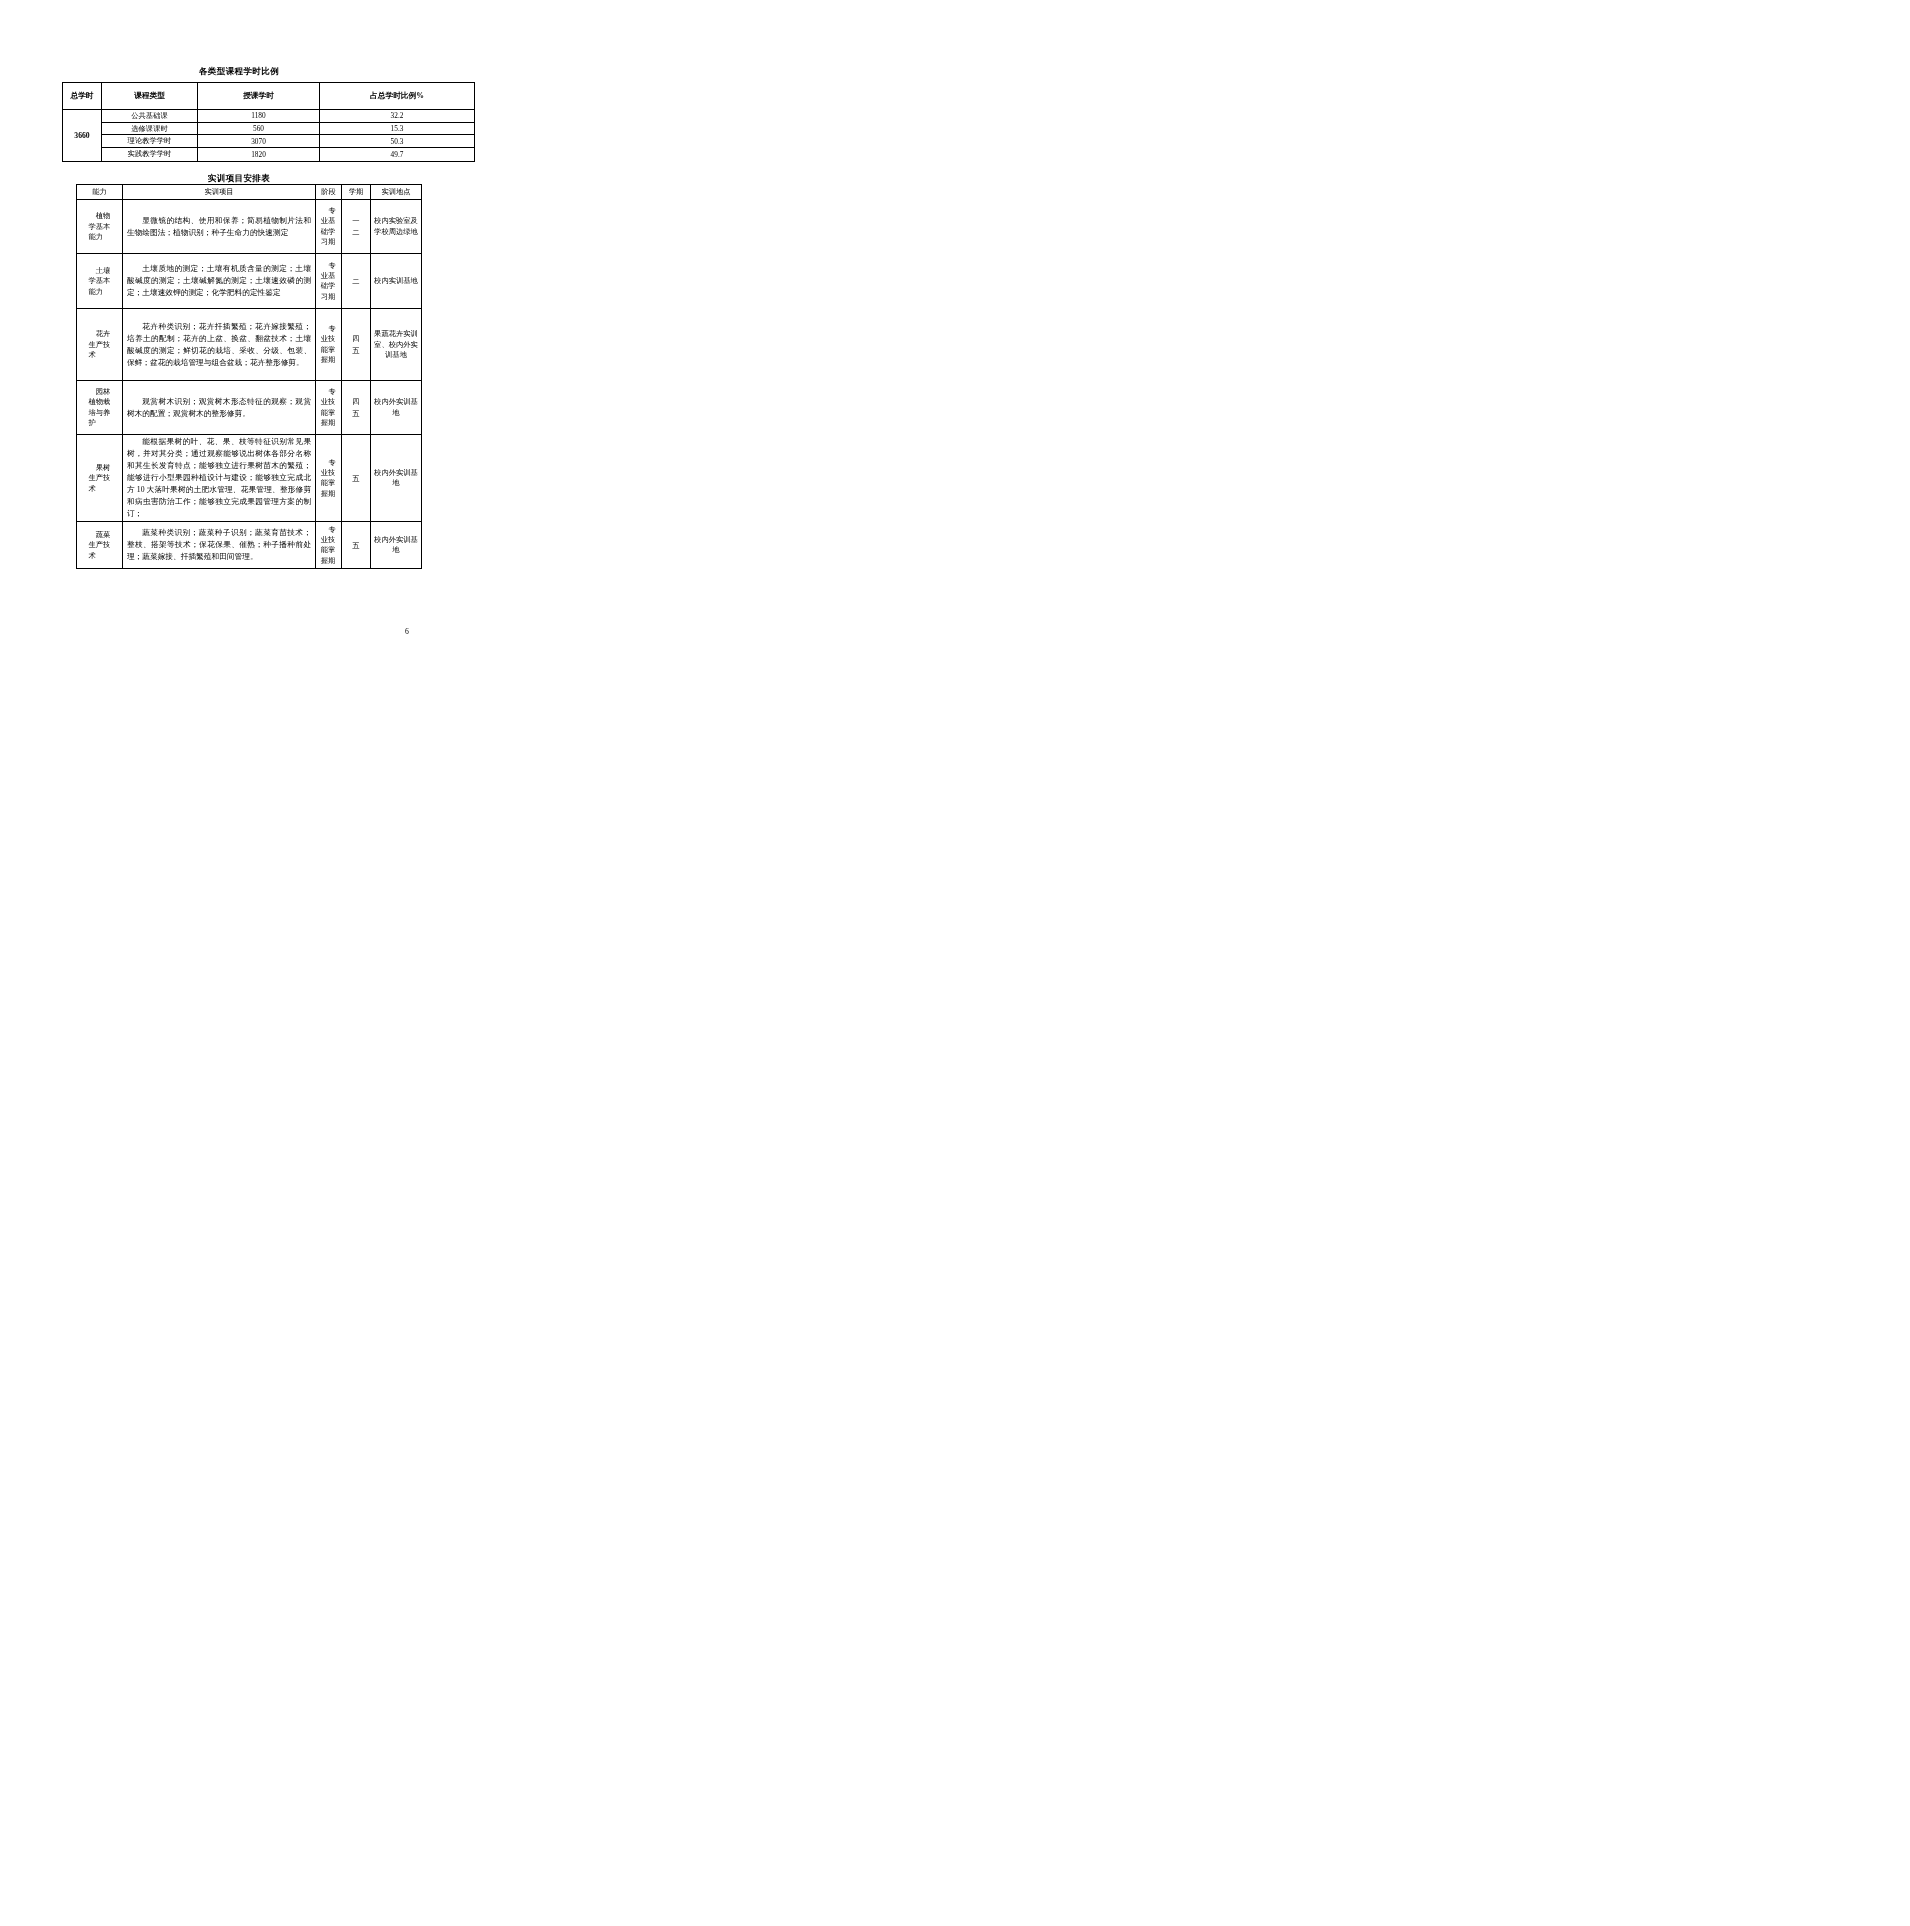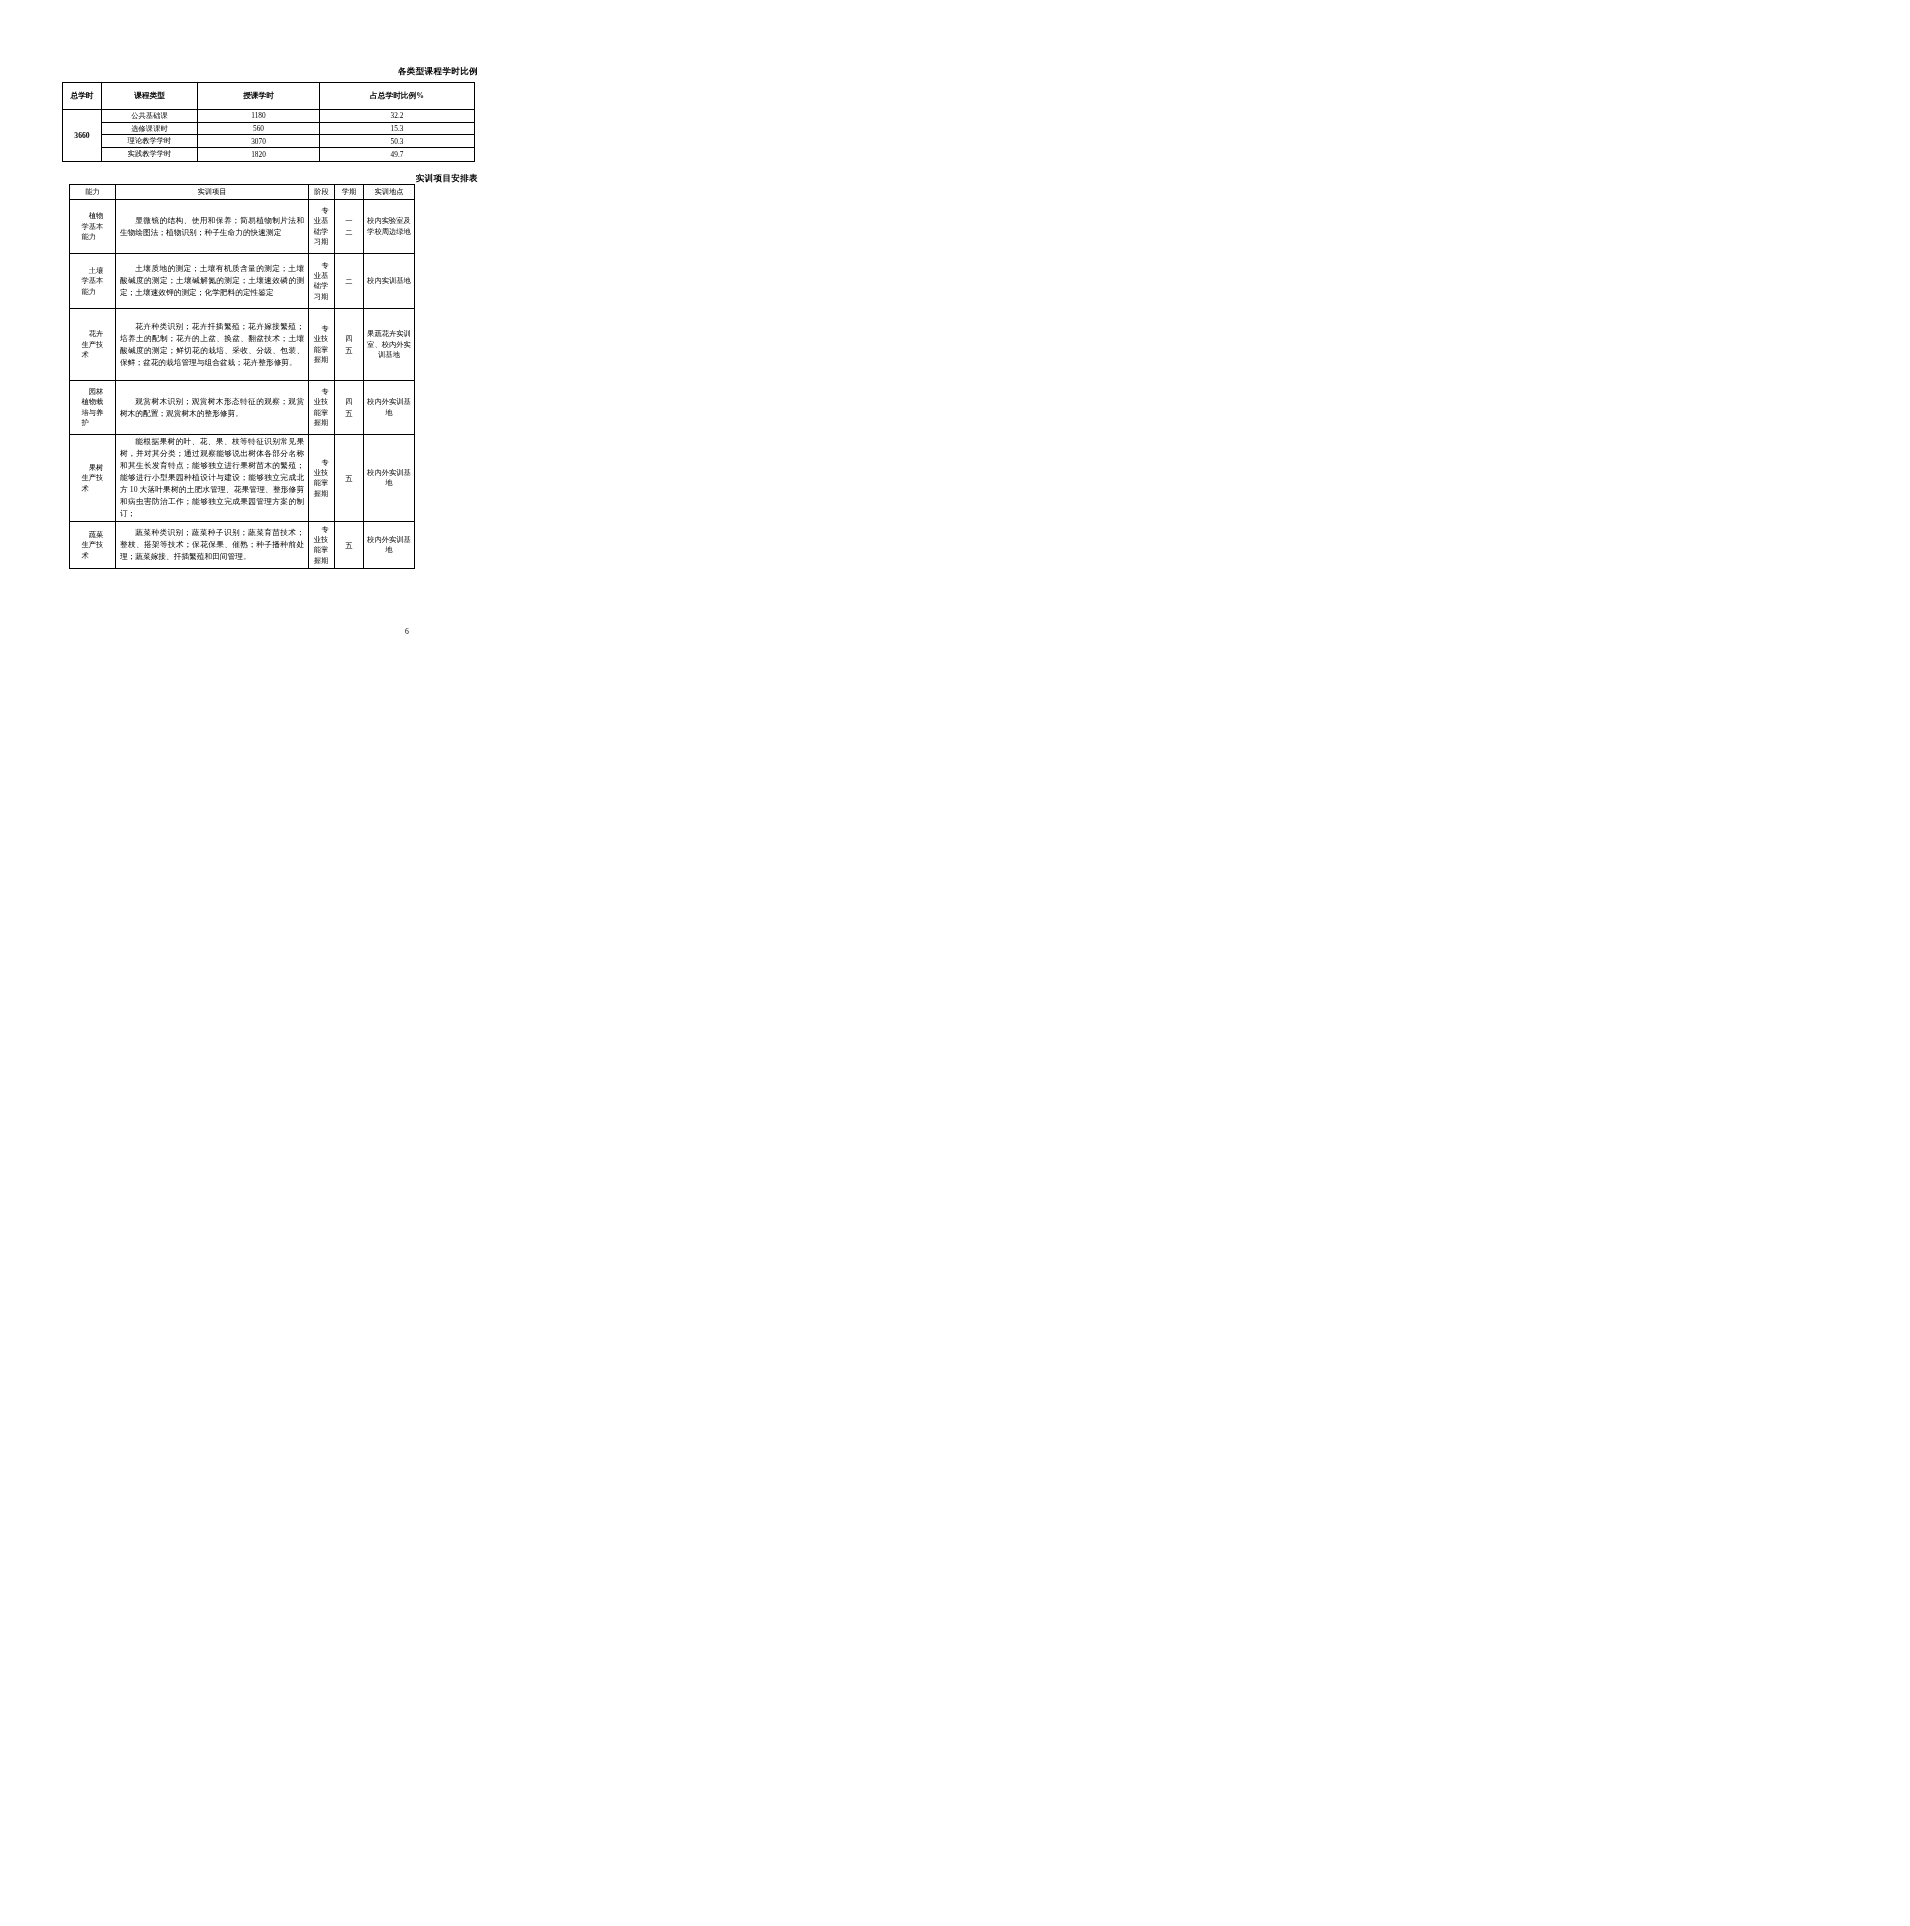--- a/index.html
+++ b/index.html
@@ -3,21 +3,21 @@
 <meta charset="utf-8">
 <style>
   * { box-sizing: border-box; margin: 0; padding: 0; }
   html, body { background: #ffffff; }
   body { width: 478px; }
   .page {
     position: relative; width: 478px; height: 676px; background: #ffffff;
     color: #000000; font-family: "Liberation Serif", "DejaVu Serif", serif;
     overflow: hidden;
   }
-  .t-title { position: absolute; left: 0; width: 100%; text-align: right;
+  .t-title { position: absolute; left: 0; width: 100%; text-align: center;
     font-weight: bold; font-size: 8.5px; letter-spacing: 0.4px; font-family: Liberation Mono, monospace; }
   .t1-title { top: 66px; }
   .t2-title { top: 173px; }
 
   
   .t1 { position: absolute; left: 62px; top: 82px; width: 413px;
     border-top: 1.5px solid #000; border-bottom: 1.5px solid #000;
     border-left: 0.8px solid #000; border-right: 0.8px solid #000; }
   .t1-header { display: flex; height: 27px; border-bottom: 1.2px solid #000; }
   .cell { display: flex; align-items: center; justify-content: center;
@@ -28,21 +28,21 @@
   .t1-body { display: flex; }
   .t1-total { width: 39px; border-right: 0.6px solid #000; display: flex;
     align-items: center; justify-content: center; font-size: 7.7px; font-weight: bold; }
   .t1-rows { flex: 1; display: flex; flex-direction: column; }
   .t1-row { display: flex; height: 12.7px; border-bottom: 1.2px solid #000; font-size: 7.3px; }
   .t1-row:last-child { border-bottom: none; }
   .t1-row .cell { border-right: 0.6px solid #000; }
   .t1-row .cell:last-child { border-right: none; }
 
   
-  .t2 { position: absolute; left: 69px; top: 184px; width: 346px;
+  .t2 { position: absolute; left: 76px; top: 184px; width: 346px;
     border-top: 1.5px solid #000; border-bottom: 1.5px solid #000;
     border-left: 0.8px solid #000; border-right: 0.8px solid #000; }
   .t2-row { display: flex; border-bottom: 1.2px solid #000; }
   .t2-row:last-child { border-bottom: none; }
   .t2-header { height: 15.4px; font-size: 7.3px; }
   .r1 { height: 54px; } .r2 { height: 55px; } .r3 { height: 72px; }
   .r4 { height: 54px; } .r5 { height: 87px; } .r6 { height: 46px; }
   .ab { width: 46px; } .pj { width: 193px; } .st { width: 26px; }
   .se { width: 29px; } .lo { flex: 1; }
   .ab-inner { width: 22px; text-indent: 7.3px; word-break: break-all;

